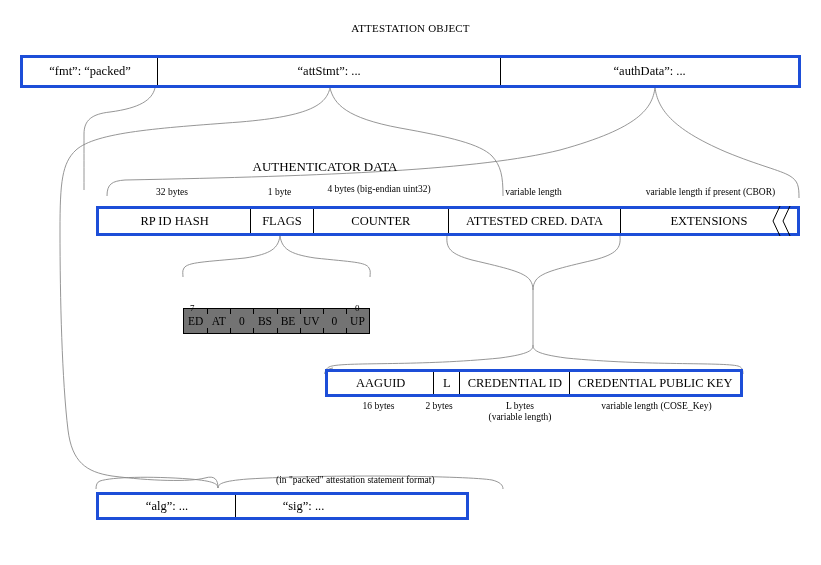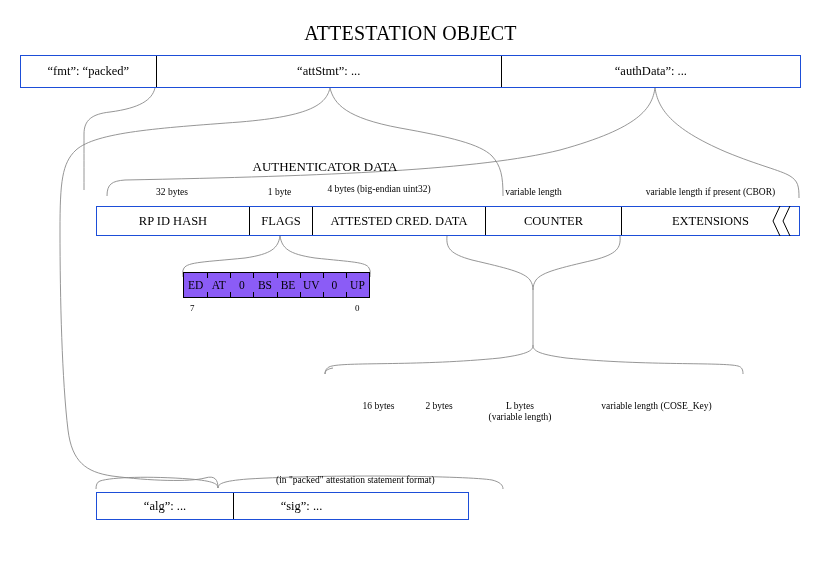--- a/index.html
+++ b/index.html
@@ -25,41 +25,41 @@
     position: absolute;
     left: 0; top: 0;
     width: 821px;
     height: 565px;
     pointer-events: none;
   }
 
   .title {
     position: absolute;
     text-align: center;
-    font-size: 20px;
+    font-size: 11px;
     letter-spacing: 0.2px;
     white-space: nowrap;
   }
   .section-title {
     position: absolute;
     font-size: 13px;
     white-space: nowrap;
   }
   .section-note {
     position: absolute;
     font-size: 9.5px;
     white-space: nowrap;
   }
 
   
   .row {
     position: absolute;
     display: flex;
     box-sizing: border-box;
-    border: 1px solid #1d4ed8;
+    border: 3px solid #1d4ed8;
     background: #ffffff;
   }
   .row .cell {
     box-sizing: border-box;
     display: flex;
     align-items: center;
     justify-content: center;
     border-left: 1px solid #000000;
     font-size: 12.5px;
     white-space: nowrap;
@@ -77,22 +77,23 @@
     white-space: nowrap;
     line-height: 1.15;
   }
   .caption.two-line { white-space: normal; }
 
   
   .flags-box {
     position: absolute;
     box-sizing: border-box;
     border: 1px solid #000000;
-    background: #8b5cf6;
-    display: flex;
+    background: #737373;
+    display: flex;
+    margin-top: 36px;
   }
   .flags-box .bit {
     box-sizing: border-box;
     flex: 1 1 0;
     position: relative;
     display: flex;
     align-items: center;
     justify-content: center;
     font-size: 11.5px;
     white-space: nowrap;
@@ -175,22 +176,22 @@
 
   <div class="caption" style="left:96px; top:187px; width:152px;">32 bytes</div>
   <div class="caption" style="left:248px; top:187px; width:63px;">1 byte</div>
   <div class="caption" style="left:311px; top:184px; width:136px;">4 bytes (big-endian uint32)</div>
   <div class="caption" style="left:447px; top:187px; width:173px;text-align:center;">variable length</div>
   <div class="caption" style="left:620px; top:187px; width:181px;">variable length if present (CBOR)</div>
 
   <div class="row" style="left:96px; top:206px; width:704px; height:30px;">
     <div class="cell" style="width:152px;">RP ID HASH</div>
     <div class="cell" style="width:63px;">FLAGS</div>
+    <div class="cell" style="width:136px;">COUNTER</div>
     <div class="cell" style="width:173px;">ATTESTED CRED. DATA</div>
-    <div class="cell" style="width:136px;">COUNTER</div>
     <div class="cell" style="width:178px;">EXTENSIONS</div>
   </div>
 
   <svg xmlns="http://www.w3.org/2000/svg" style="position:absolute; left:770px; top:206px; width:24px; height:30px;" viewBox="0 0 24 30">
     <path d="M10,0 L3,15 L10,30" fill="none" stroke="#000" stroke-width="1"></path>
     <path d="M20,0 L13,15 L20,30" fill="none" stroke="#000" stroke-width="1"></path>
   </svg>
 
   <div class="flags-box" style="left:183px; top:272px; width:187px; height:26px;">
     <div class="bit">ED</div>
@@ -198,20 +199,26 @@
     <div class="bit">0</div>
     <div class="bit">BS</div>
     <div class="bit">BE</div>
     <div class="bit">UV</div>
     <div class="bit">0</div>
     <div class="bit">UP</div>
   </div>
   <div class="bit-index" style="left:190px; top:303px;">7</div>
   <div class="bit-index" style="left:355px; top:303px;">0</div>
 
+  <div class="row" style="left:325px; top:369px; width:418px; height:28px;">
+    <div class="cell" style="width:107px;">AAGUID</div>
+    <div class="cell" style="width:26px;">L</div>
+    <div class="cell" style="width:112px;">CREDENTIAL ID</div>
+    <div class="cell" style="width:173px;">CREDENTIAL PUBLIC KEY</div>
+  </div>
 
   <div class="caption" style="left:325px; top:401px; width:107px;">16 bytes</div>
   <div class="caption" style="left:409px; top:401px; width:60px;">2 bytes</div>
   <div class="caption two-line" style="left:470px; top:401px; width:100px; white-space:pre-line;">L bytes
 (variable length)</div>
   <div class="caption" style="left:570px; top:401px; width:173px;">variable length (COSE_Key)</div>
 
   <div class="section-note" style="left:276px; top:475px;">(in "packed" attestation statement format)</div>
 
   <div class="row" style="left:96px; top:492px; width:373px; height:28px;">

